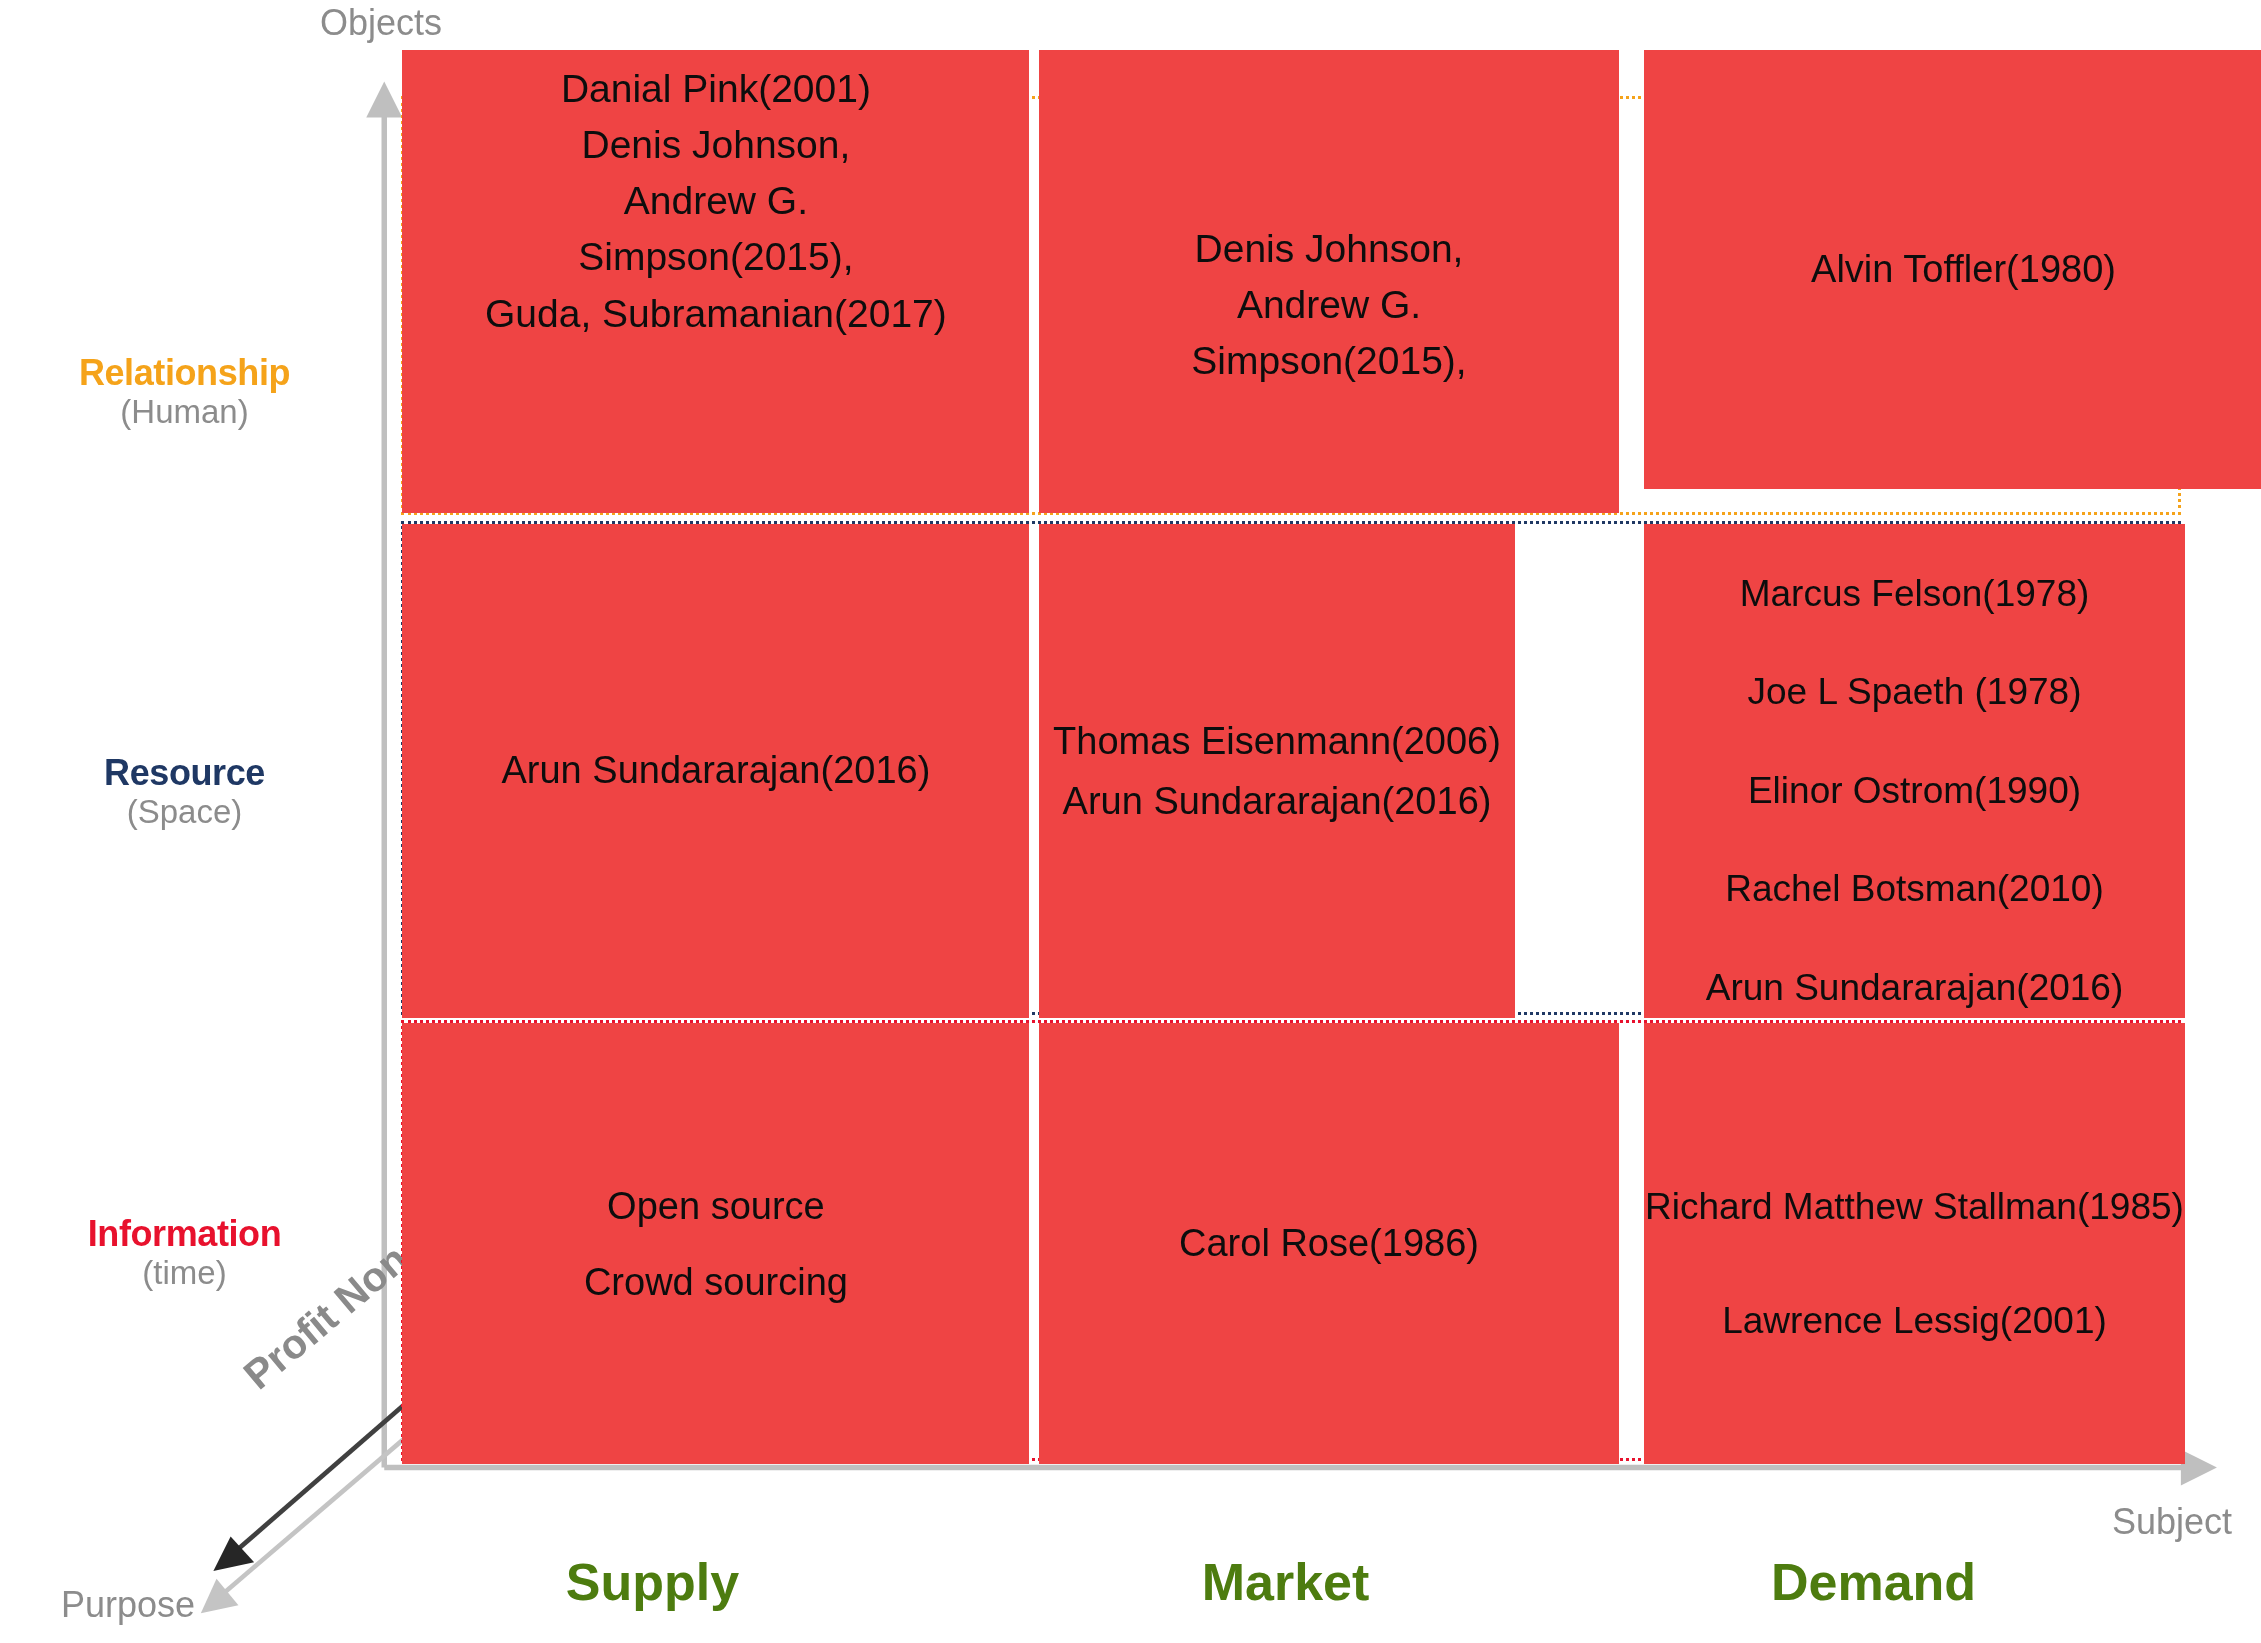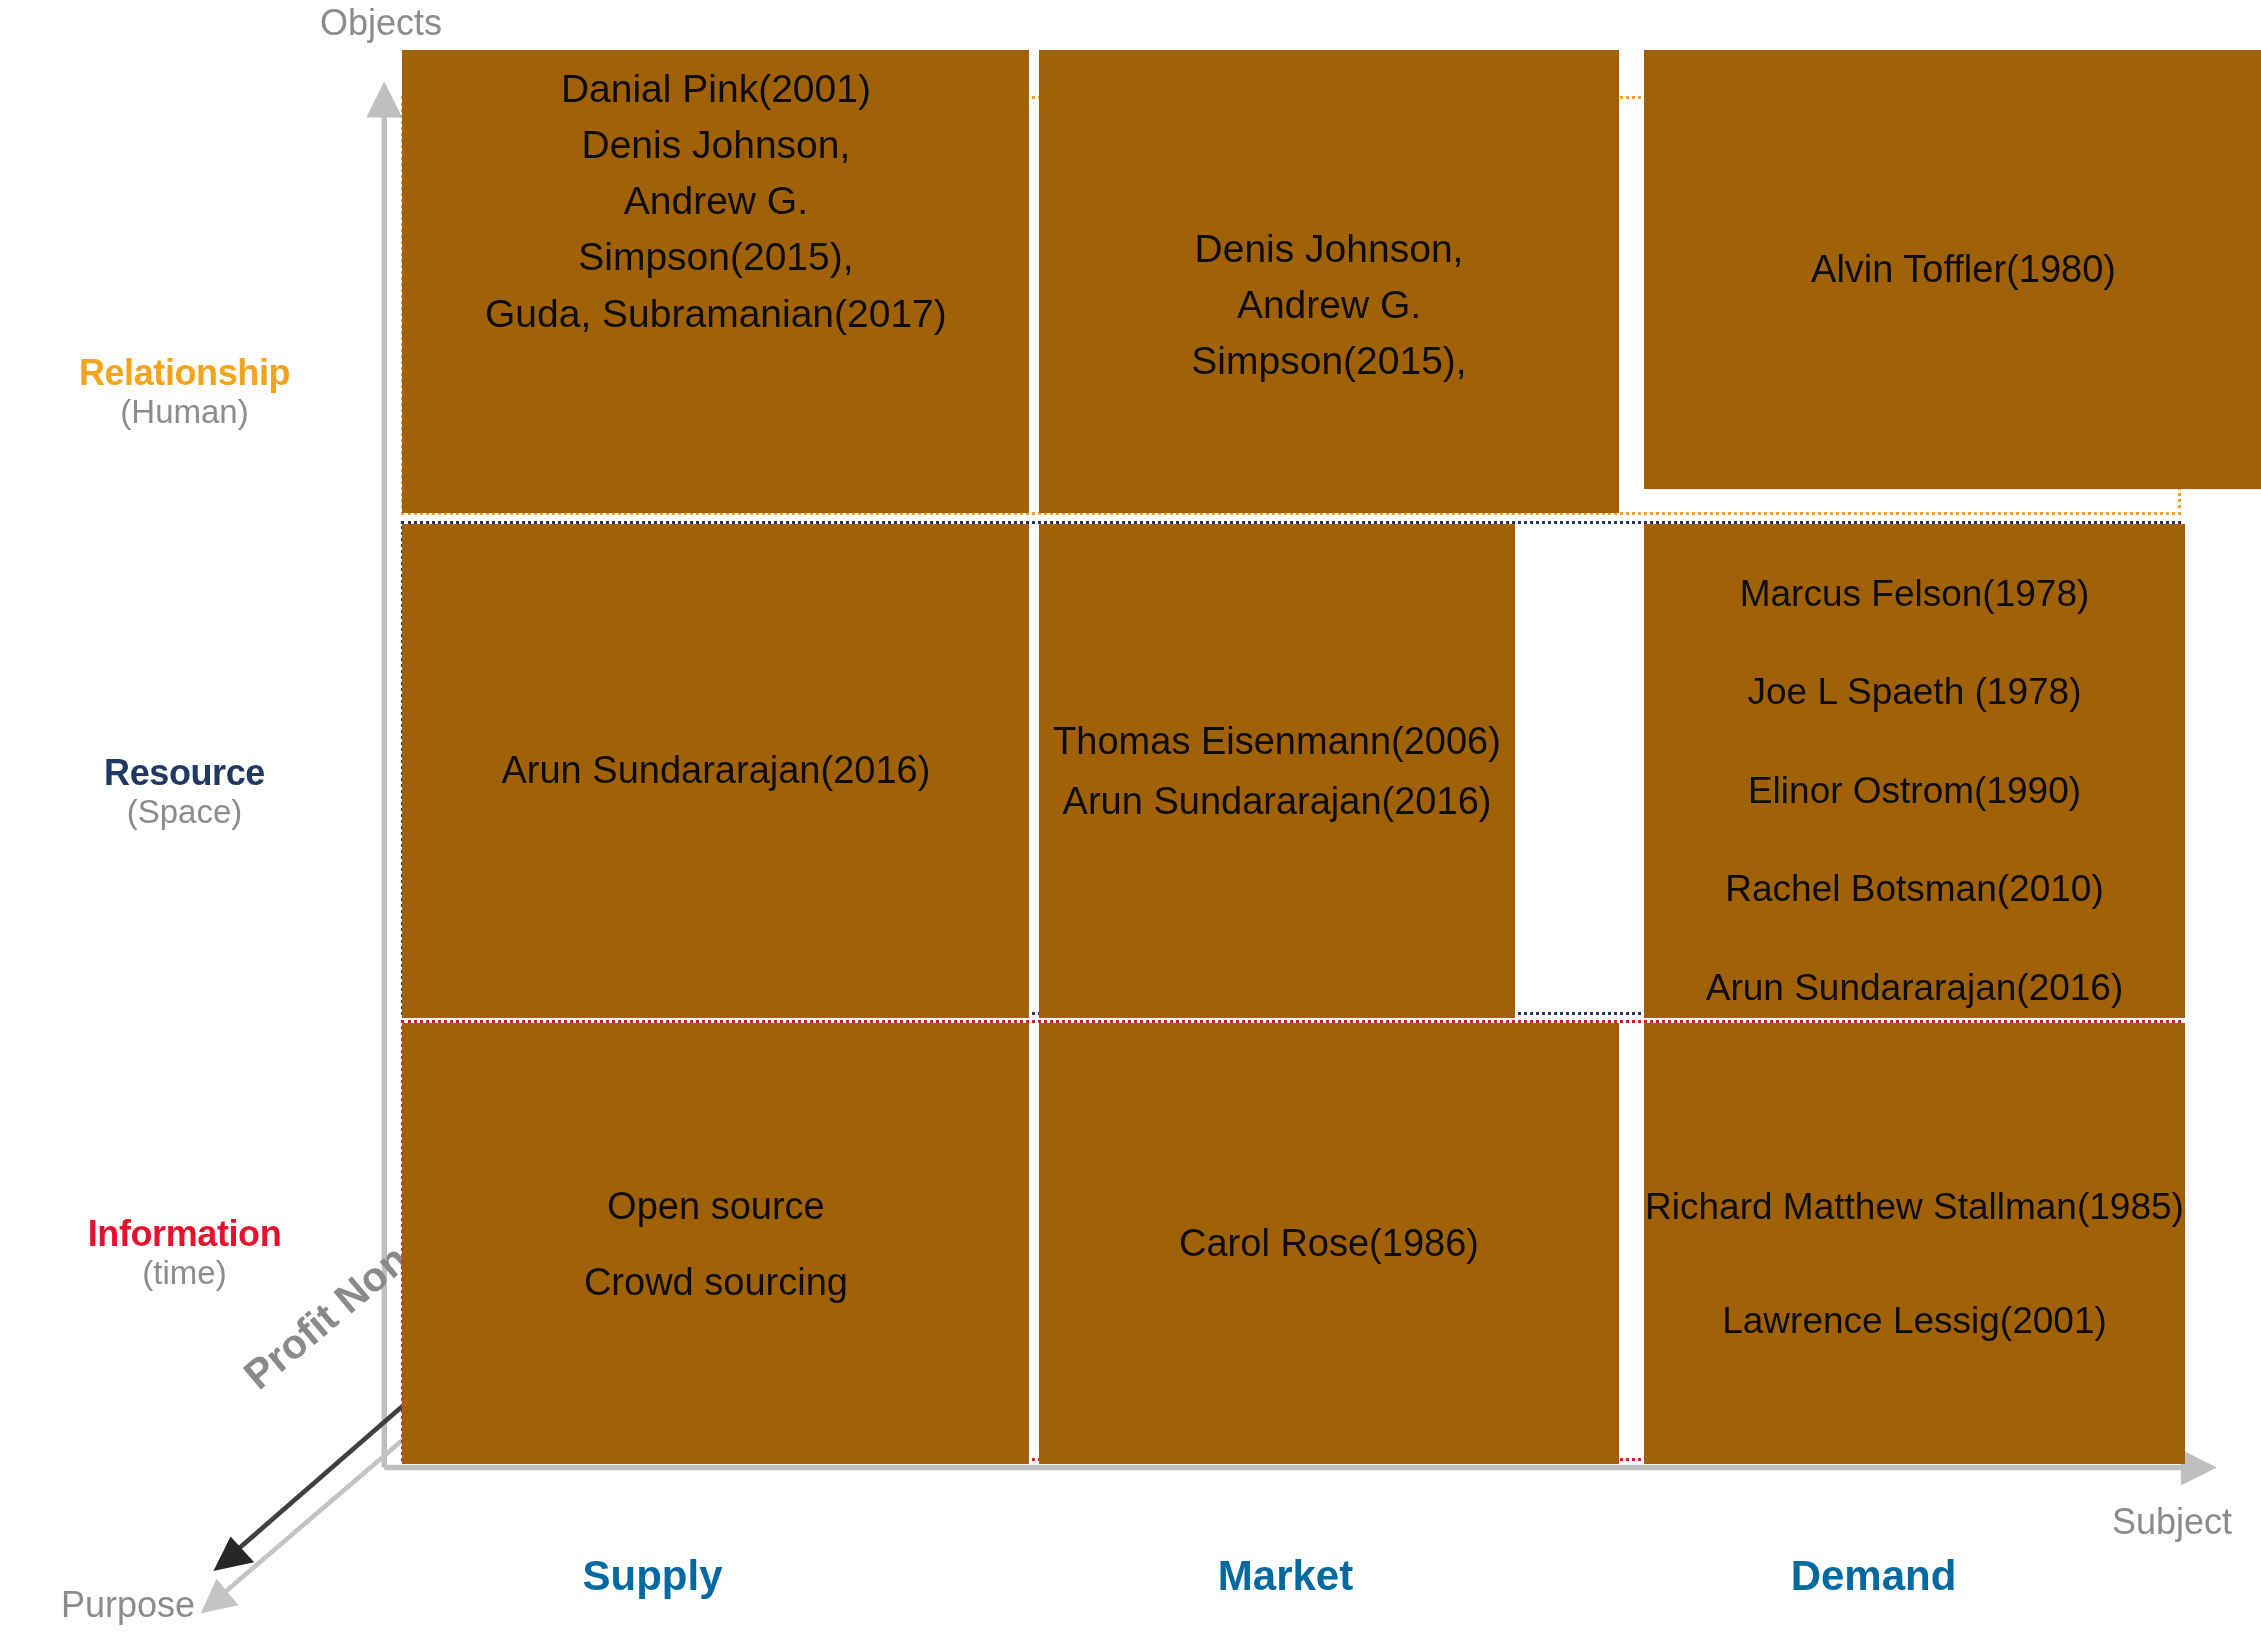--- a/index.html
+++ b/index.html
@@ -29,37 +29,37 @@
   .row-label .row-sub{
     font-size:33px;color:#8c8c8c;font-weight:400;line-height:1.2;
     font-family:"Liberation Sans", sans-serif;
   }
   #row-label-relationship{top:354px;}
   #row-label-resource{top:754px;}
   #row-label-information{top:1215px;}
 
   
   .col-label{
-    position:absolute;top:1552px;font-size:42px;font-weight:700;color:#0369a1;
+    position:absolute;top:1552px;font-size:52px;font-weight:700;color:#4d7c0f;
     text-align:center;font-family:"Liberation Sans", sans-serif;
   }
   #col-label-supply{left:527px;width:251px;}
   #col-label-market{left:1160px;width:251px;}
   #col-label-demand{left:1748px;width:251px;}
 
   
   #grid{position:absolute;left:401px;top:96px;width:1780px;height:1364px;}
 
   .band{position:absolute;left:0;width:1780px;box-sizing:border-box;}
   #band-relationship{top:0px;height:419px;border:3.9px dotted #F5A31A;}
   #band-resource{top:425px;height:494px;border:3.9px dotted #1F3864;}
   #band-information{top:924px;height:441px;border:3.9px dotted #E8112D;}
 
   .cell{
-    position:absolute;background:#a16207;display:flex;flex-direction:column;
+    position:absolute;background:#ef4444;display:flex;flex-direction:column;
     align-items:center;justify-content:center;box-sizing:border-box;
     text-align:center;
   }
   .cell .line{
     color:#0d0d0d;font-size:38px;line-height:1.30;white-space:nowrap;
     font-family:"Liberation Sans", sans-serif;
   }
   .cell.wide .line{font-size:37px;margin-top:40px;}
 
   

